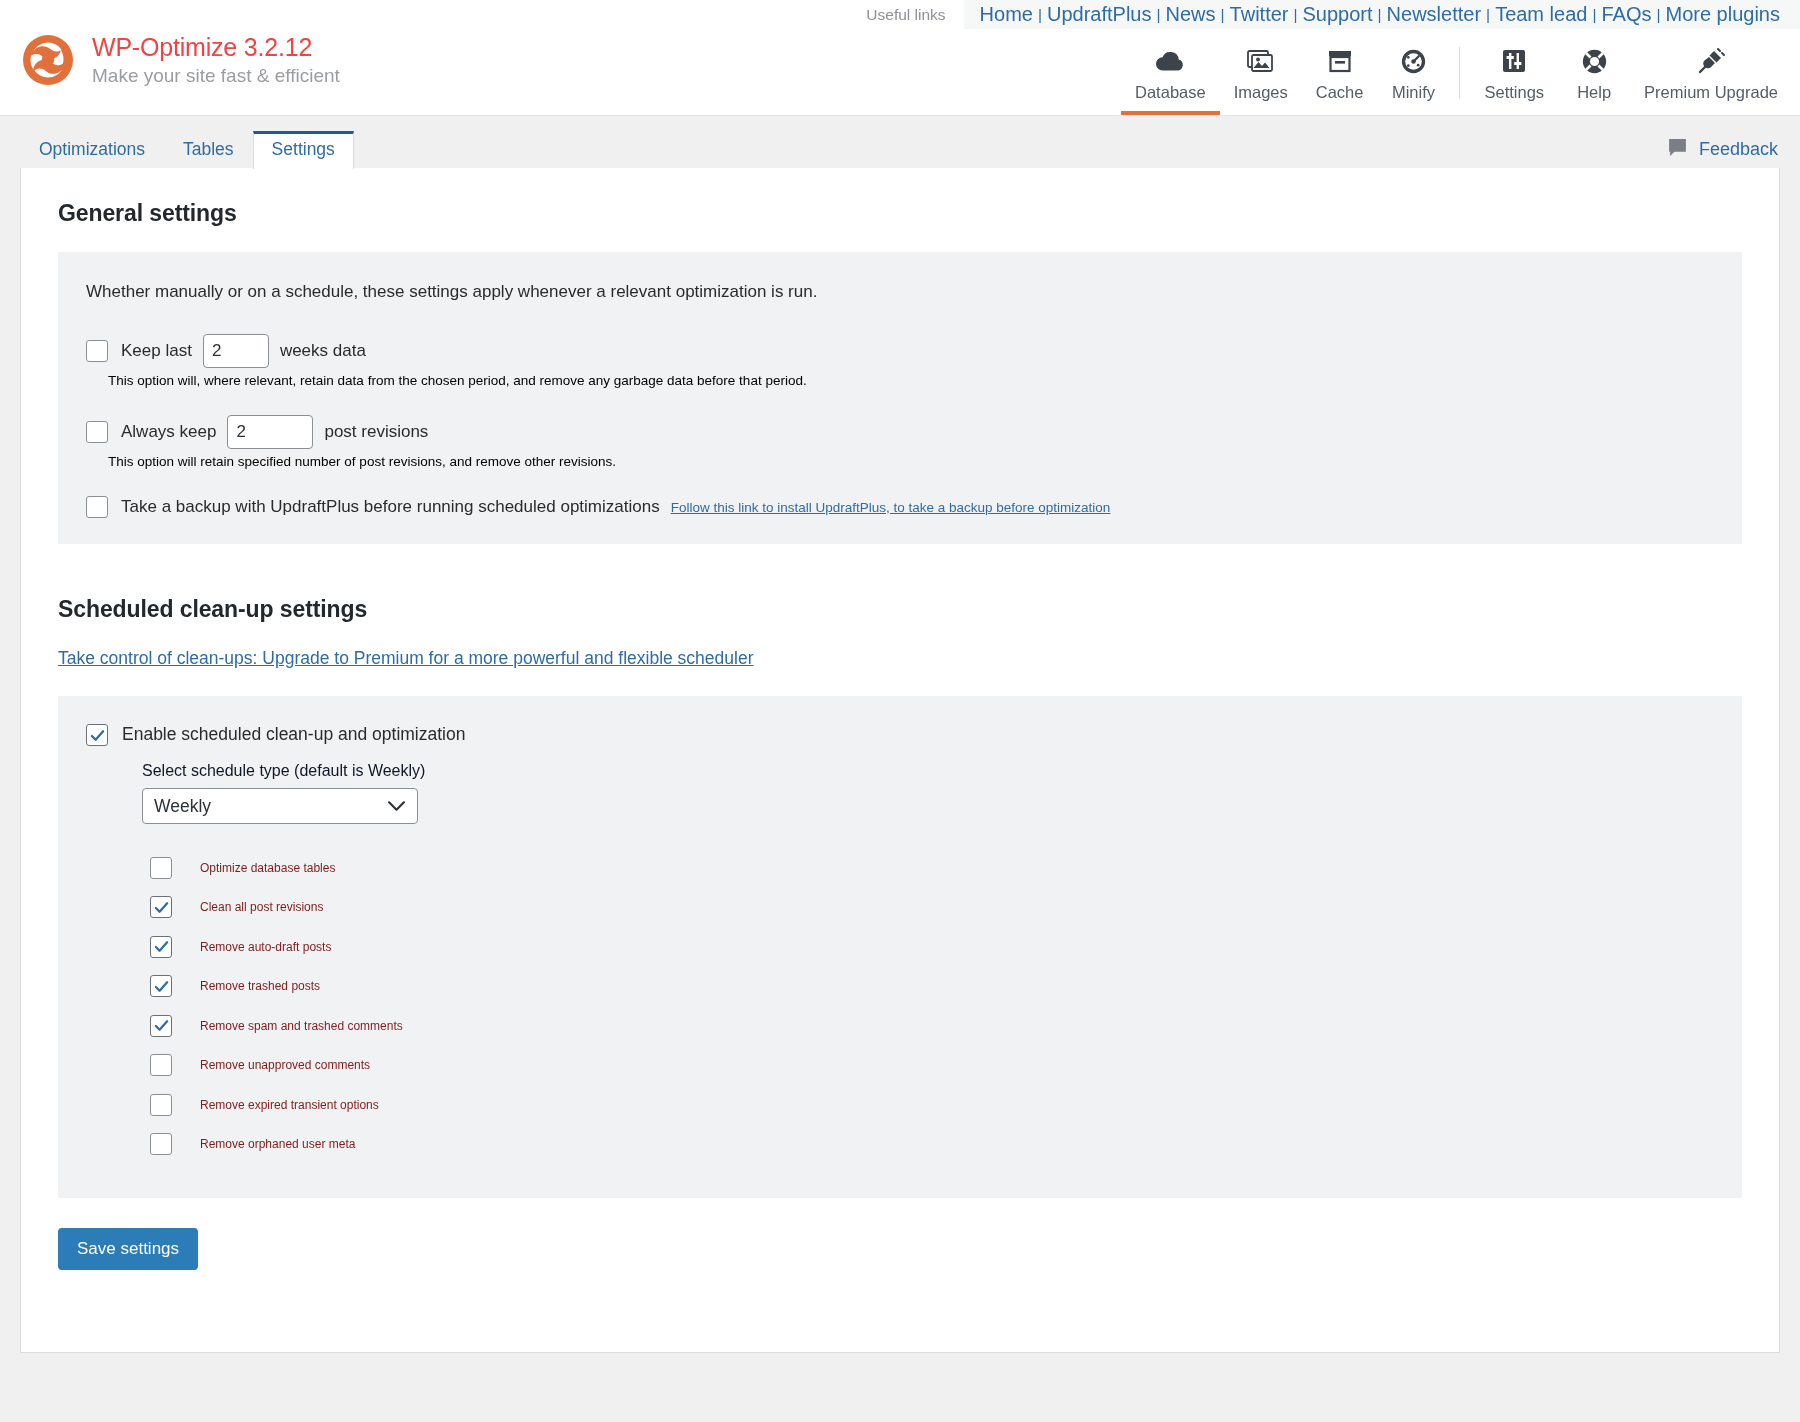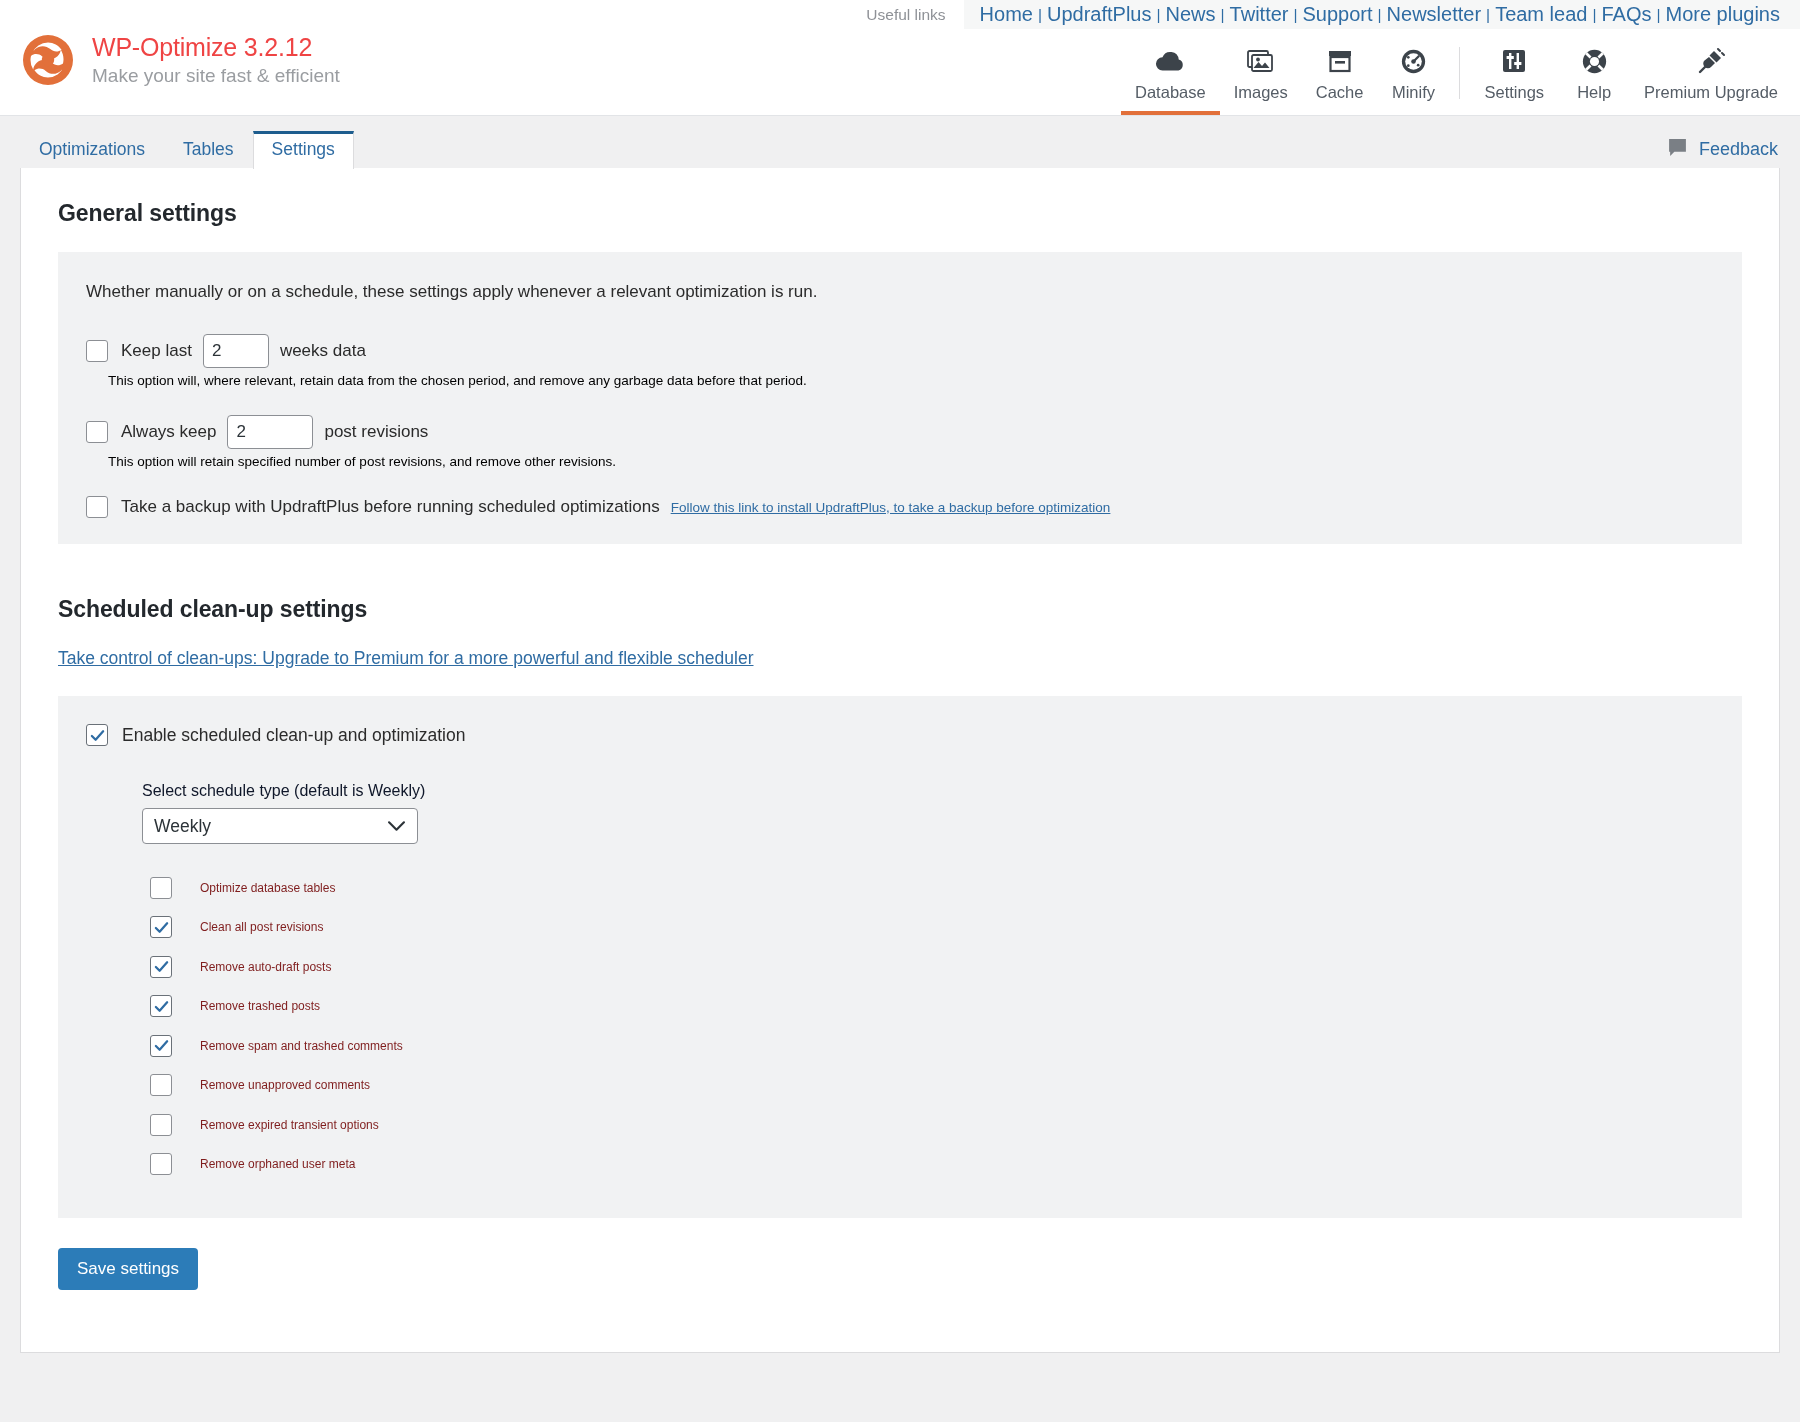--- a/index.html
+++ b/index.html
@@ -242,22 +242,21 @@
     margin: 0 0 27px;
     cursor: pointer;
   }
 
   .sched-panel {
     background: #f1f2f3;
     padding: 28px 28px 34px;
   }
   .enable-row {
     display: flex;
-    align-items: center;
-    margin-bottom: 36px;
+    margin-bottom: 16px;
   }
   .enable-row .cb-label {
     font-size: 17.5px;
     color: #2b2b2b;
     margin-left: 14px;
   }
   .sched-inner { padding-left: 56px; }
   .select-label {
     font-size: 16px;
     color: #0f172a;

